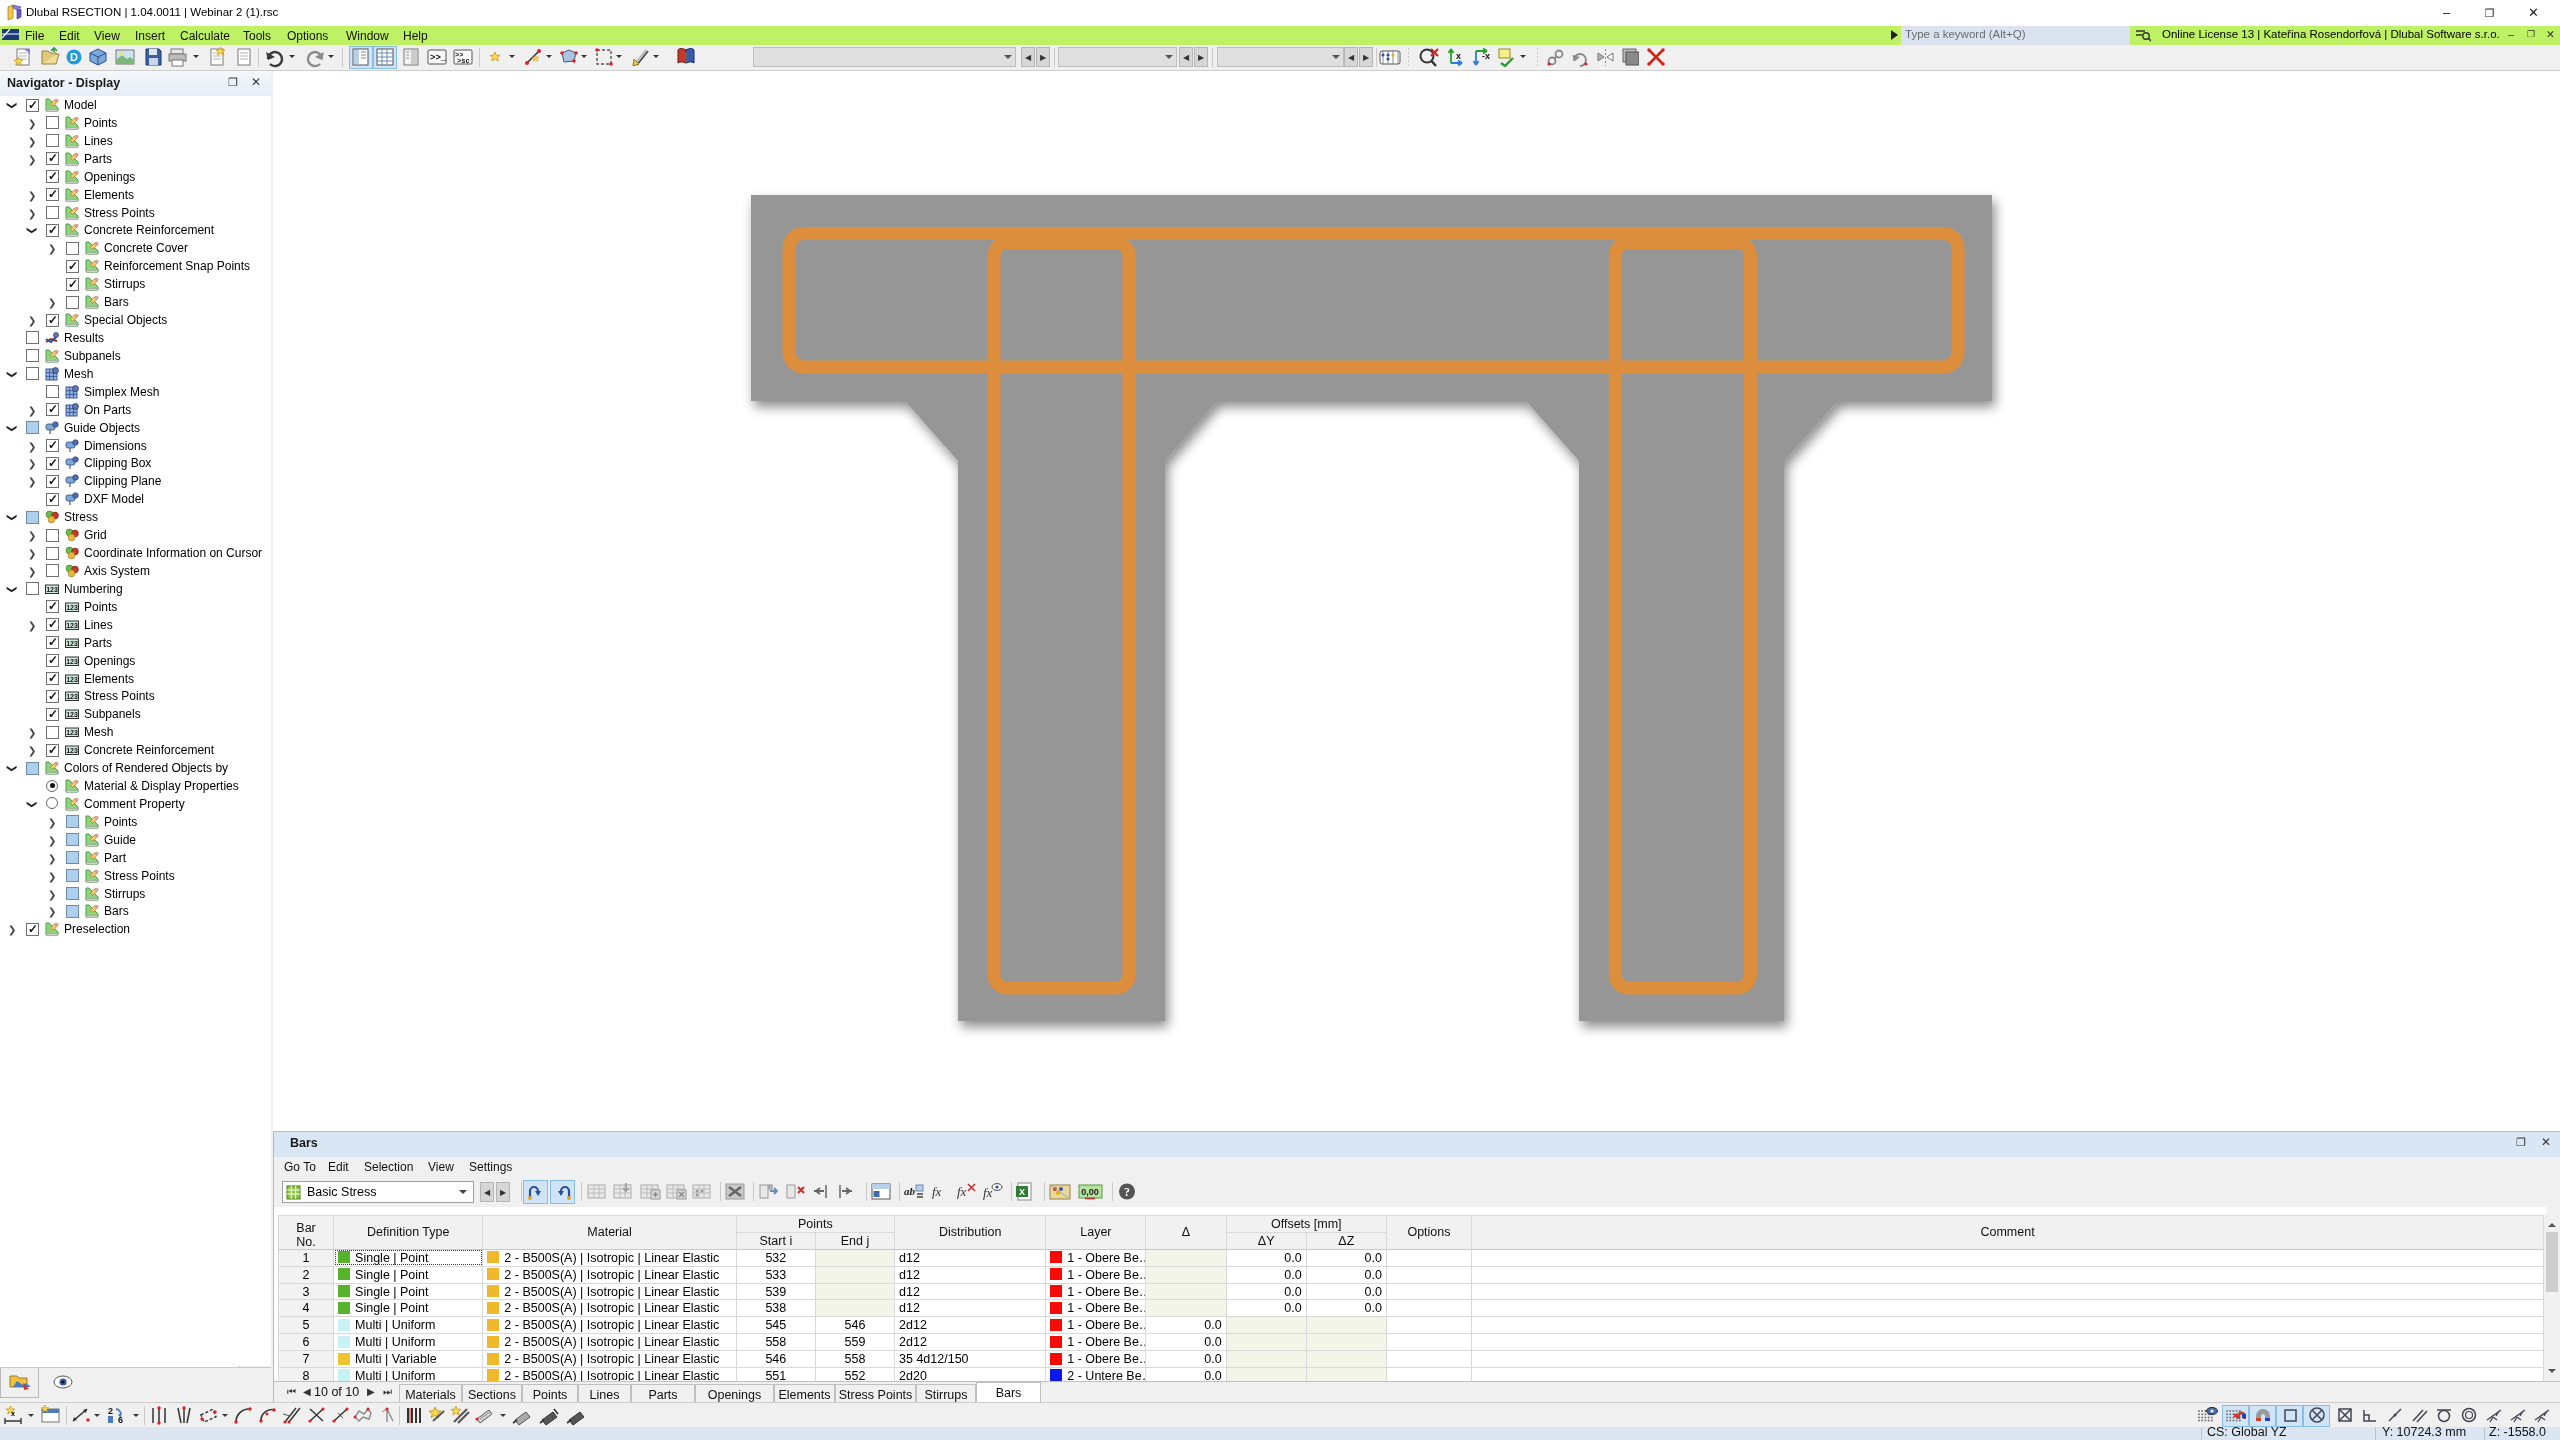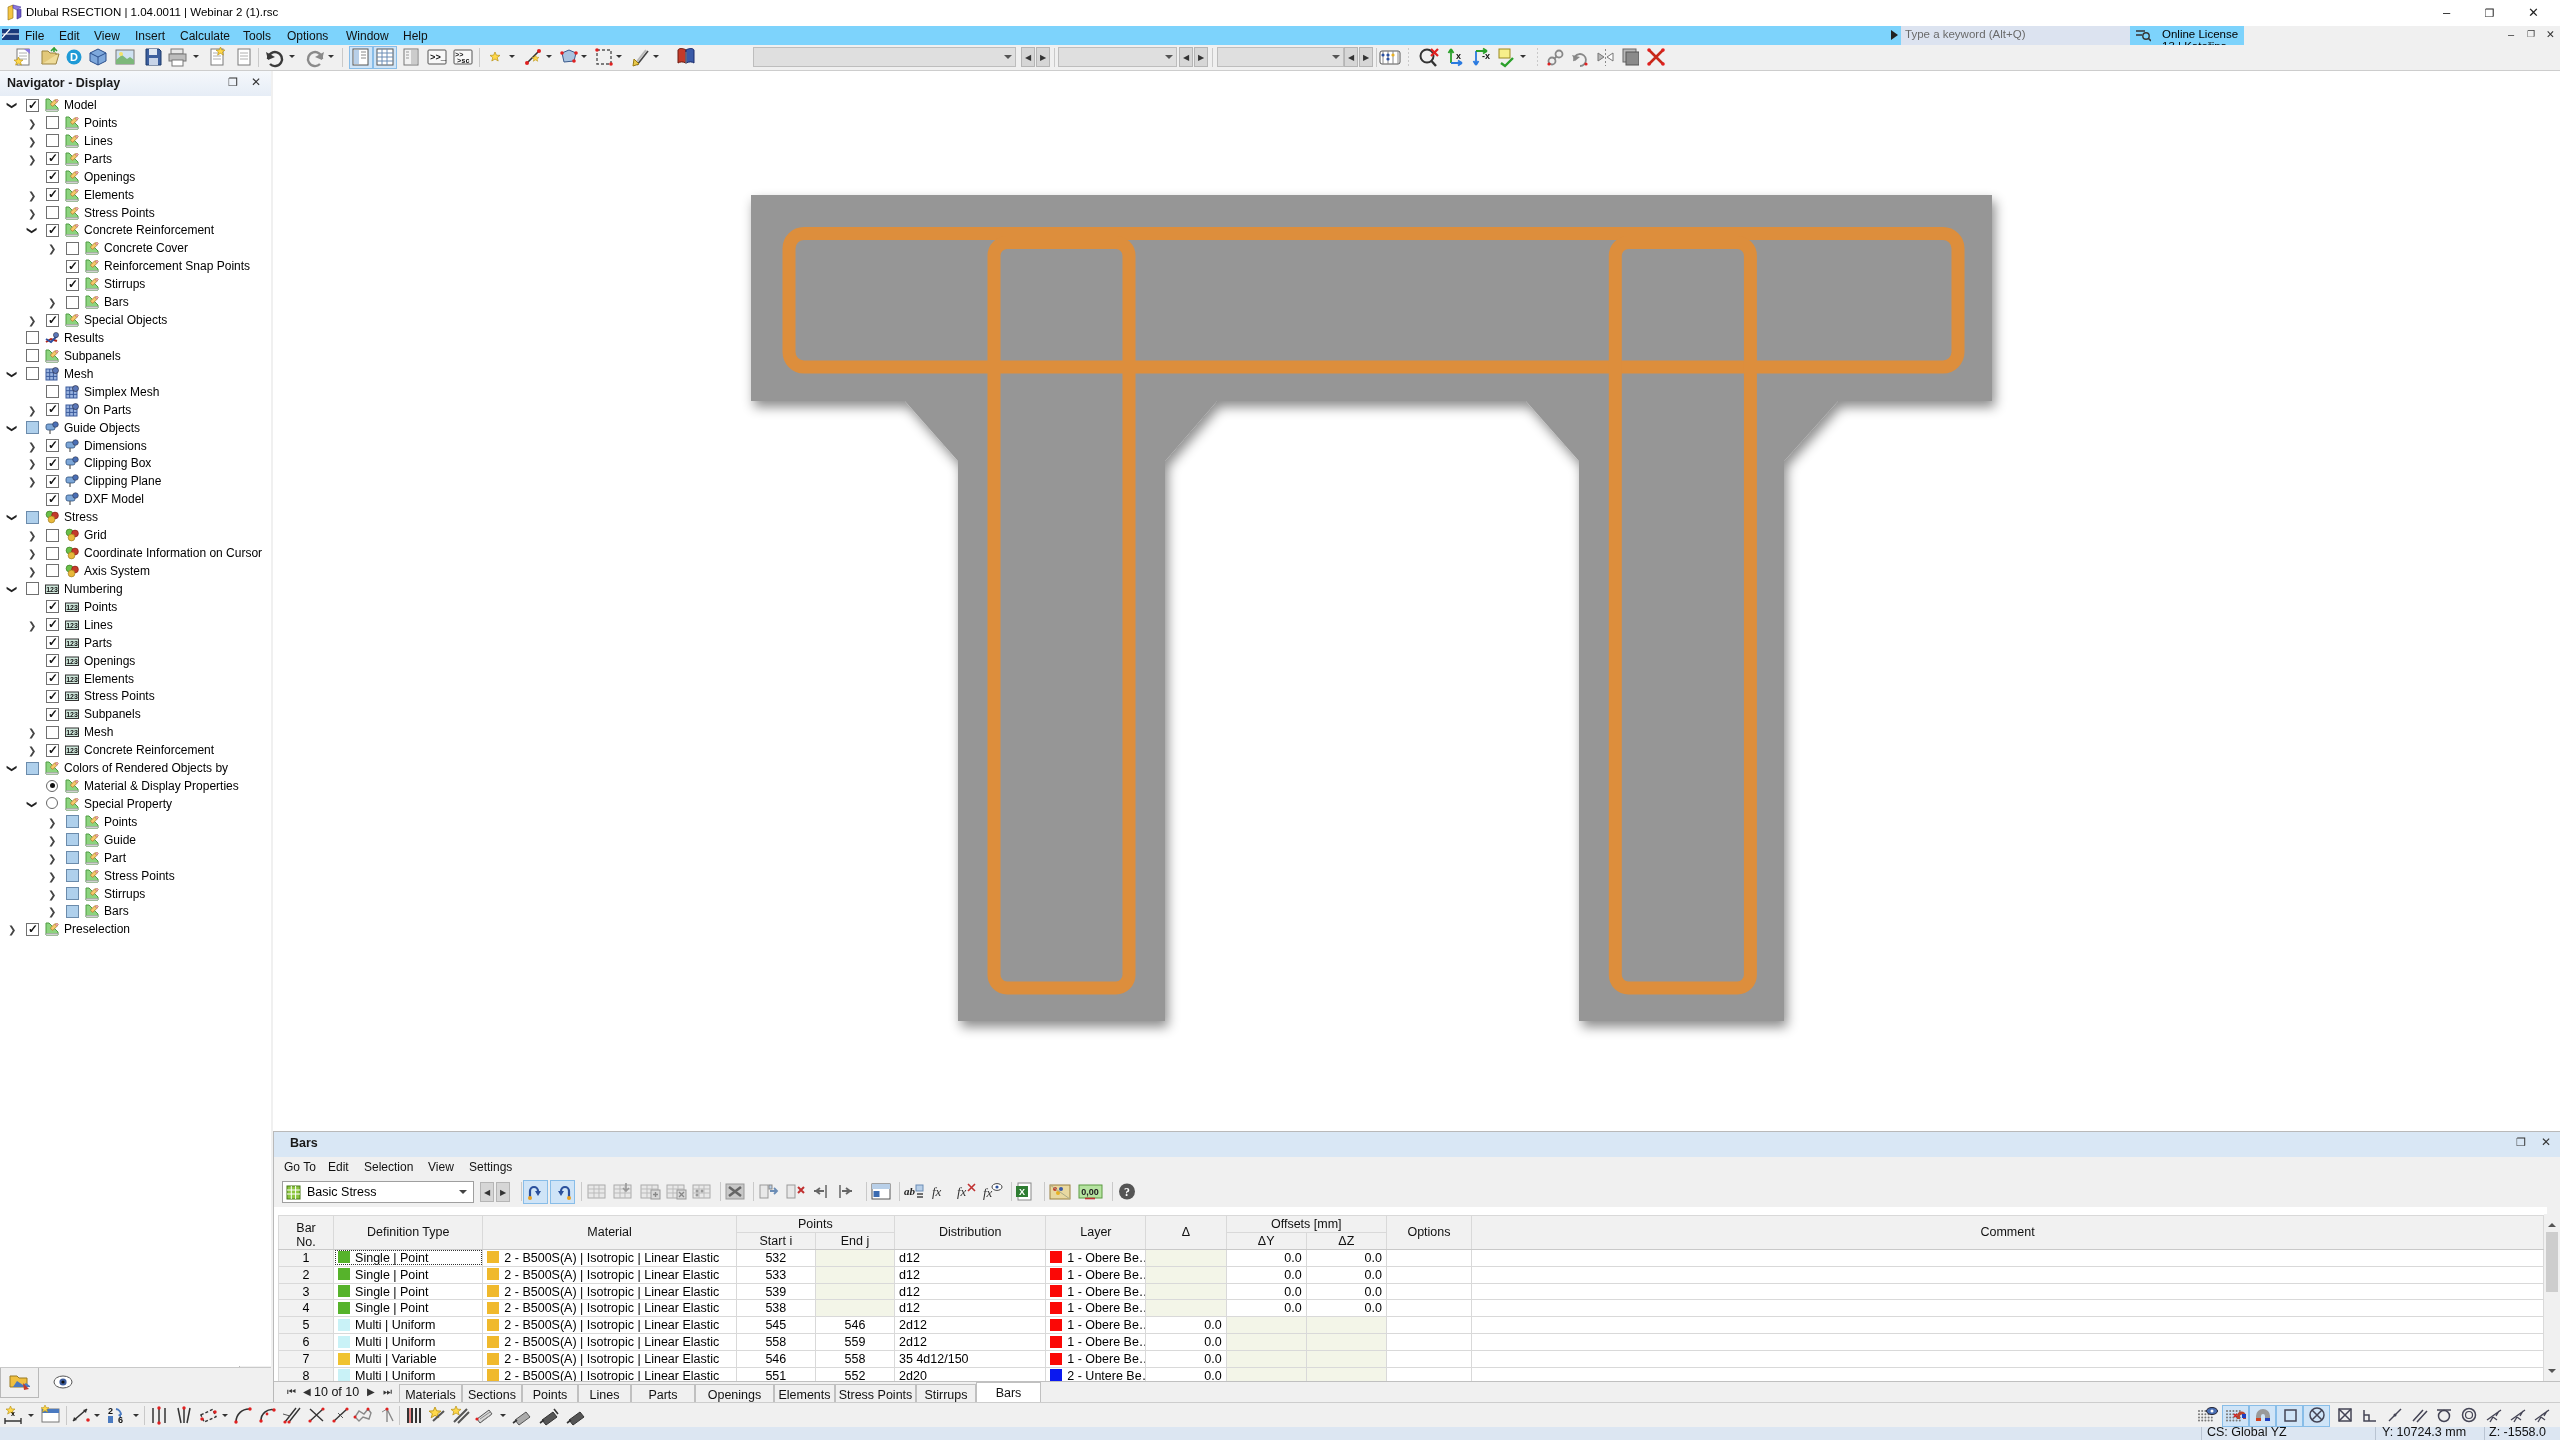--- a/index.html
+++ b/index.html
@@ -1,19 +1,19 @@
 <!DOCTYPE html>
 <html><head><meta charset="utf-8"><style>
 *{margin:0;padding:0;box-sizing:border-box}
 html,body{width:2560px;height:1440px;overflow:hidden;font-family:"Liberation Sans",sans-serif;background:#f0f0f0}
 .abs{position:absolute}
 #titlebar{left:0;top:0;width:2560px;height:26px;background:#fff}
 #titlebar .t{left:26px;top:6px;font-size:11.5px;color:#000}
 .wbtn{top:0;height:26px;width:45px;text-align:center;line-height:26px;font-size:13px;color:#222}
-#menubar{left:0;top:26px;width:2244px;height:19px;background:#7dd3fc}
+#menubar{left:0;top:26px;width:2560px;height:19px;background:#bef264}
 .mitem{top:1px;font-size:12px;color:#111;height:18px;line-height:18px}
 #toolbar{left:0;top:45px;width:2560px;height:26px;background:#f0f0f0;border-bottom:1px solid #cdcdcd}
 .tbtn{top:2px;height:21px}
 .sep{top:3px;width:1px;height:19px;background:#c9c9c9}
 .combo{top:2px;height:20px;background:#dfdfdf;border:1px solid #bdbdbd}
 .combo .ca{position:absolute;right:3px;top:7px;width:0;height:0;border:4px solid transparent;border-top-color:#555}
 .navbtn{top:2px;width:14px;height:20px;background:#d6d6d6;border:1px solid #b5b5b5;color:#333;font-size:8px;text-align:center;line-height:19px}
 #navigator{left:0;top:71px;width:240px;height:1331px;background:#fff;border-right:1px solid #b9b9b9}
 #navtitle{left:0;top:0;width:271px;height:26px;background:linear-gradient(#f5f8fc,#e6edf6);border-bottom:1px solid #cdd6e2;}
 #navtitle .t{position:absolute;left:7px;top:5px;font-size:12.5px;font-weight:700;color:#1a1a1a}
@@ -726,21 +726,21 @@
       </div>
 <div class="trow">
         <div class="exp" style="left:28px;transform:rotate(90deg);color:#222">❯</div>
         <div class="rb" style="left:46px"></div>
         <svg class="ticon" style="left:65px" viewBox="0 0 14 14">
           <path d="M1 13 L13 13 L13 10 L4 1 L1 1 Z" fill="#8cd47e" stroke="#4e9b42" stroke-width="1"></path>
           <path d="M1 13 L13 13 L13 11.5 L1 11.5 Z" fill="#e8e8e8" stroke="#888" stroke-width="0.5"></path>
           <rect x="7.2" y="1.5" width="3.4" height="7" rx="1" transform="rotate(45 9 5)" fill="#f5c96a" stroke="#a8752c" stroke-width="0.7"></rect>
           <path d="M12 1 l1.5 1.5 -1.8 1.8 -1.5 -1.5 Z" fill="#f0a0b8" stroke="#a8752c" stroke-width="0.5"></path>
         </svg>
-        <div class="tlabel" style="left:84px">Special Property</div>
+        <div class="tlabel" style="left:84px">Comment Property</div>
       </div>
 <div class="trow">
         <div class="exp" style="left:48px">❯</div>
         <div class="cb blue" style="left:66px"></div>
         <svg class="ticon" style="left:85px" viewBox="0 0 14 14">
           <path d="M1 13 L13 13 L13 10 L4 1 L1 1 Z" fill="#8cd47e" stroke="#4e9b42" stroke-width="1"></path>
           <path d="M1 13 L13 13 L13 11.5 L1 11.5 Z" fill="#e8e8e8" stroke="#888" stroke-width="0.5"></path>
           <rect x="7.2" y="1.5" width="3.4" height="7" rx="1" transform="rotate(45 9 5)" fill="#f5c96a" stroke="#a8752c" stroke-width="0.7"></rect>
           <path d="M12 1 l1.5 1.5 -1.8 1.8 -1.5 -1.5 Z" fill="#f0a0b8" stroke="#a8752c" stroke-width="0.5"></path>
         </svg>

